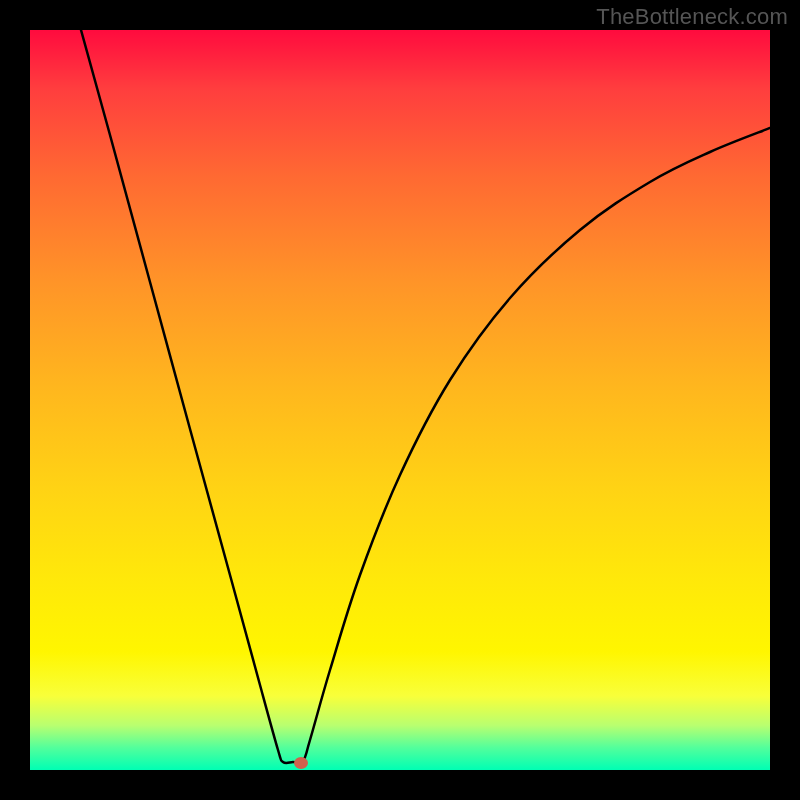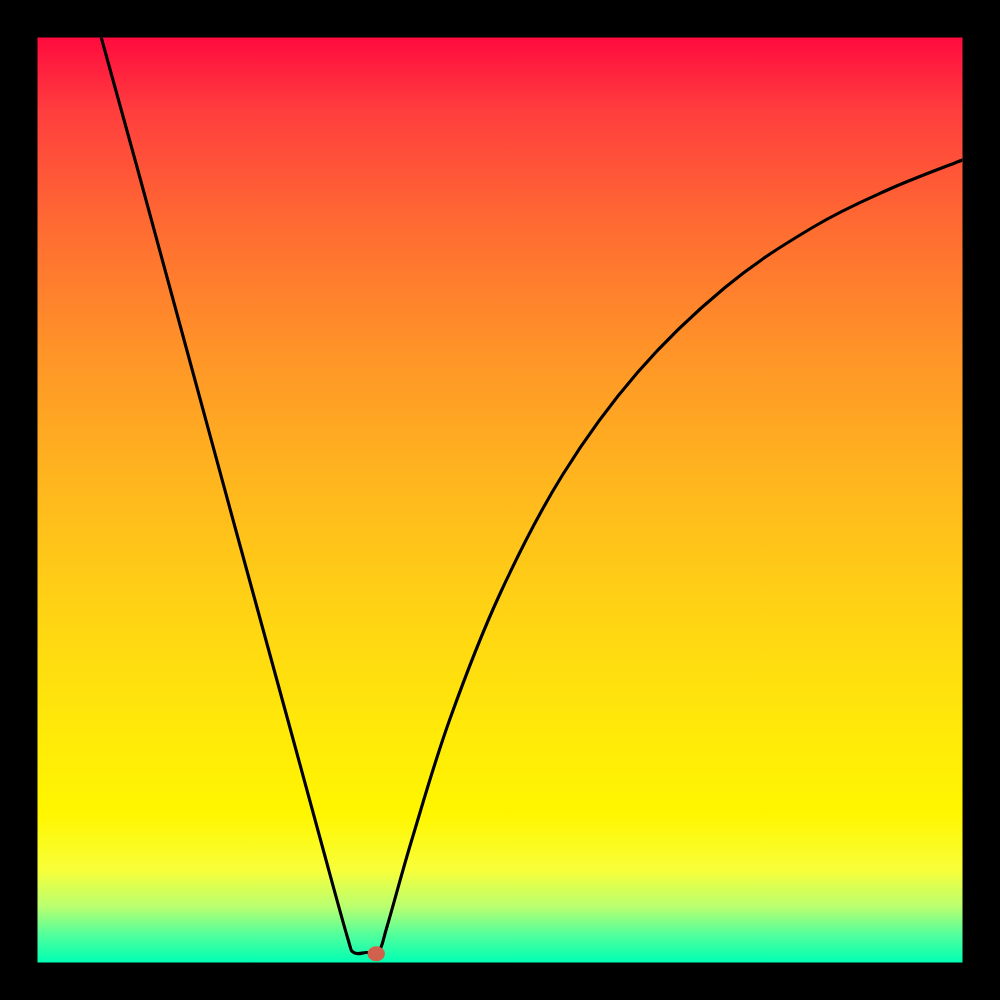--- a/index.html
+++ b/index.html
@@ -60,20 +60,21 @@
     border-radius: 50%;
     background: #d0614d;
     transform: translate(-50%, -50%);
   }
 </style>
 </head>
 <body>
 
 <div class="frame">
 
+  <div class="attribution">TheBottleneck.com</div>
 
   <div class="plot-area">
 
     <svg class="curve" width="740" height="740" viewBox="0 0 740 740">
       <path id="curve-path" fill="none" stroke="#000" stroke-width="2.5" stroke-linecap="round" stroke-linejoin="round" d="M 51 0 C 56.2 18.9, 67.6 59.6, 80 105 C 92.4 150.4, 105.6 199.1, 120 252 C 134.4 304.9, 145.6 346.3, 160 399 C 174.4 451.7, 187.4 498.9, 200 545 C 212.6 591.1, 221.4 623.5, 230 655 C 238.6 686.5, 243.9 706.1, 248 720 C 252.1 733.9, 250.3 729.8, 253 732 C 255.7 734.2, 259.4 732.2, 263 732 C 266.6 731.8, 269.9 735.0, 273 731 C 276.1 727.0, 275.1 726.4, 280 710 C 284.9 693.6, 291.0 669.7, 300 640 C 309.0 610.3, 317.4 580.1, 330 545 C 342.6 509.9, 353.8 480.1, 370 445 C 386.2 409.9, 400.2 381.9, 420 350 C 439.8 318.1, 456.6 295.0, 480 268 C 503.4 241.0, 524.8 220.9, 550 200 C 575.2 179.1, 596.6 166.0, 620 152 C 643.4 138.0, 658.4 131.7, 680 122 C 701.6 112.3, 729.2 102.3, 740 98"></path>
     </svg>
 
     <div class="marker" id="valley-marker" style="left: 271px; top: 733px; background: rgb(208, 97, 77);"></div>
 
   </div>

